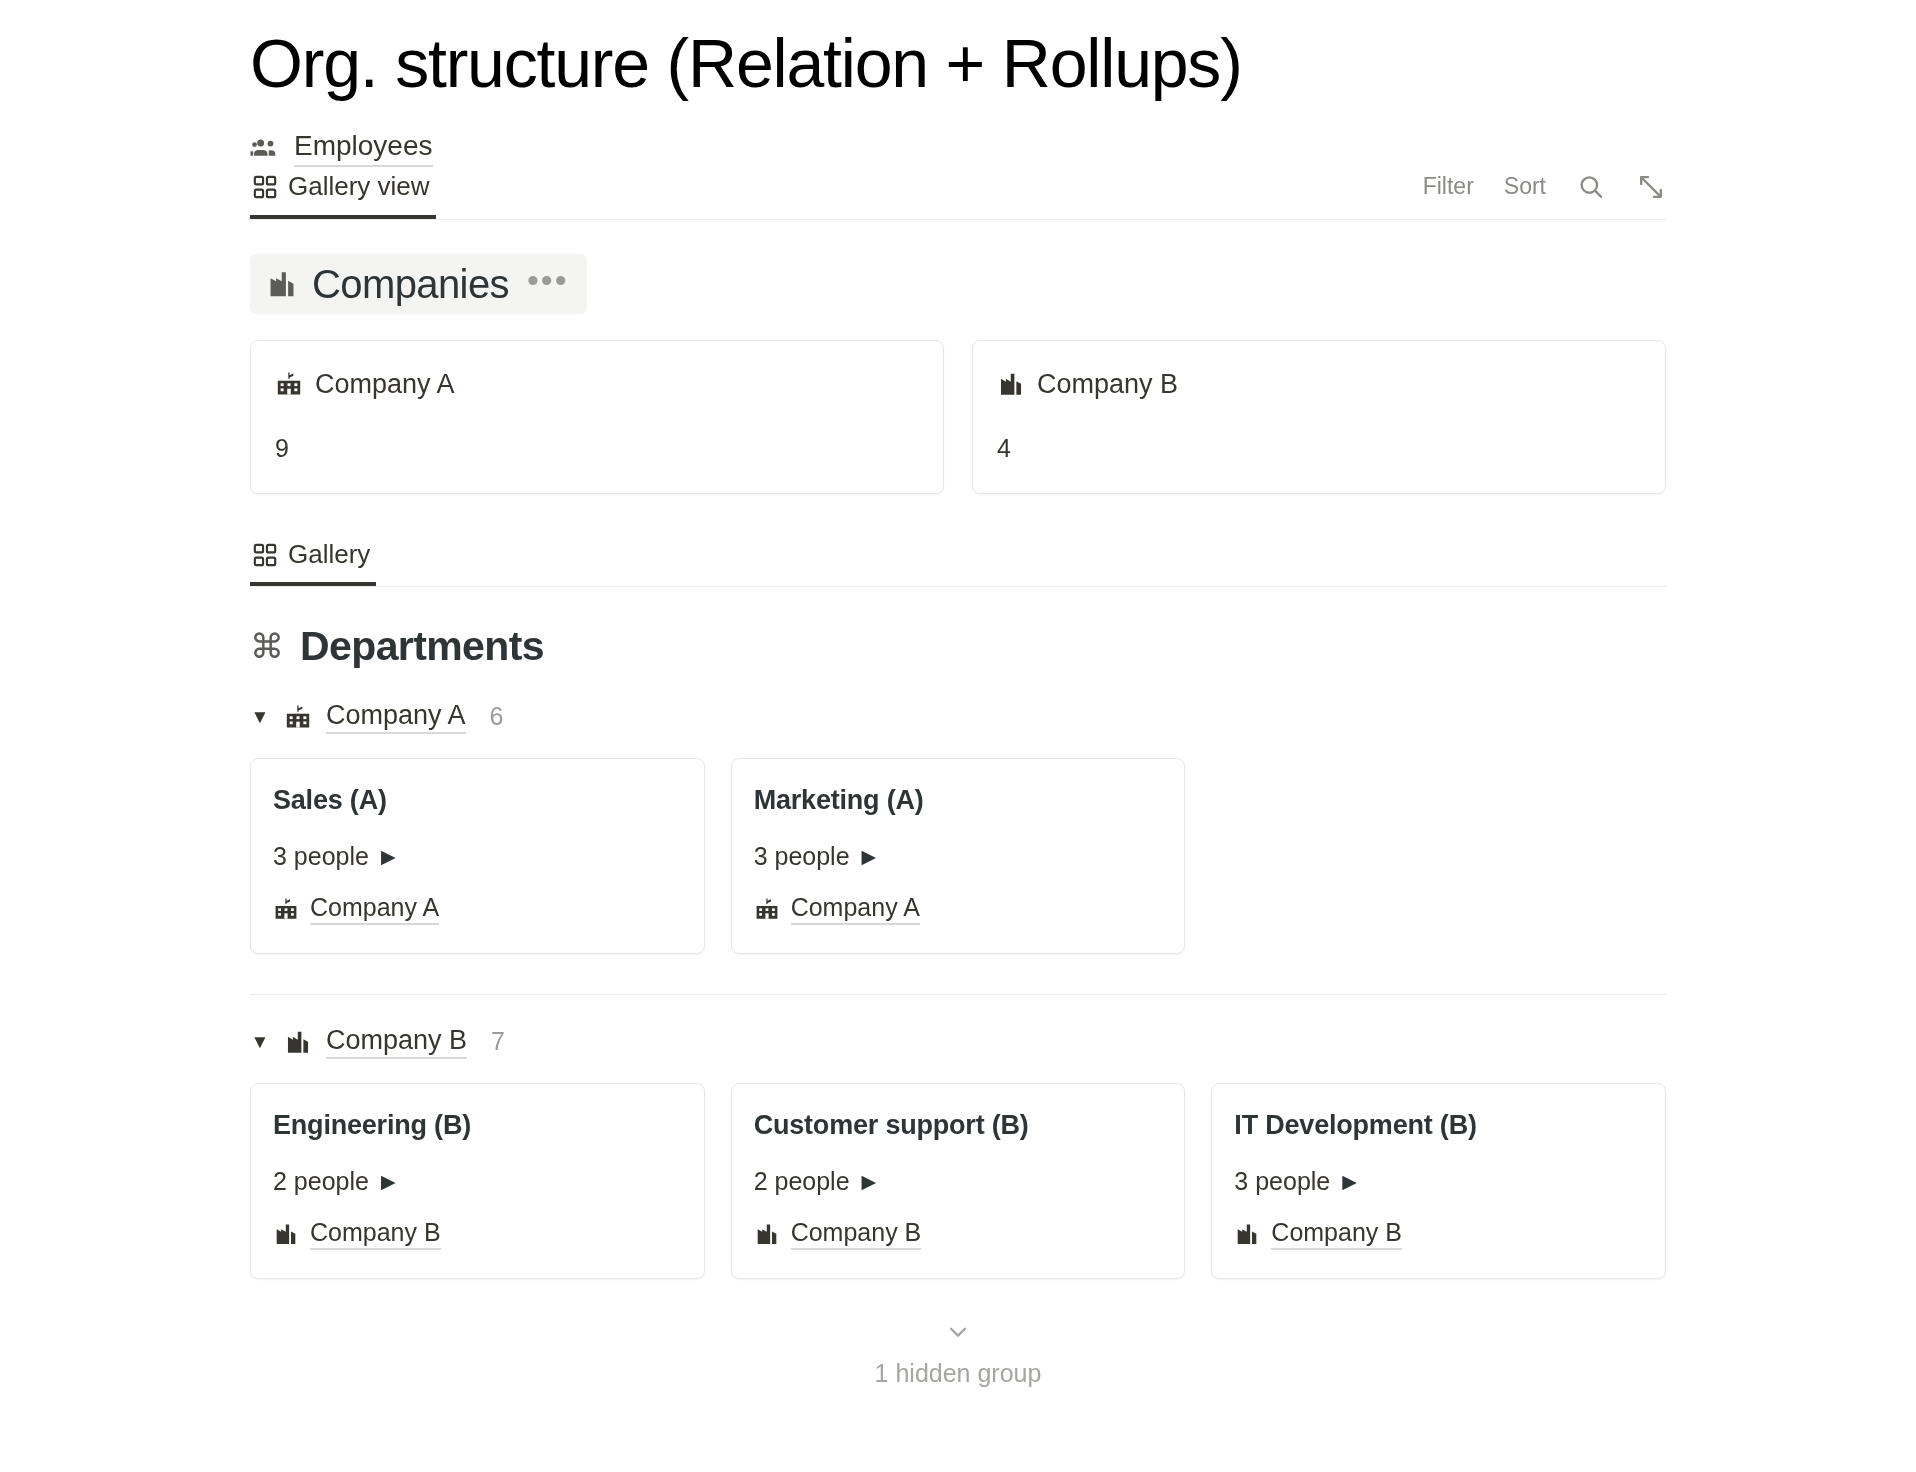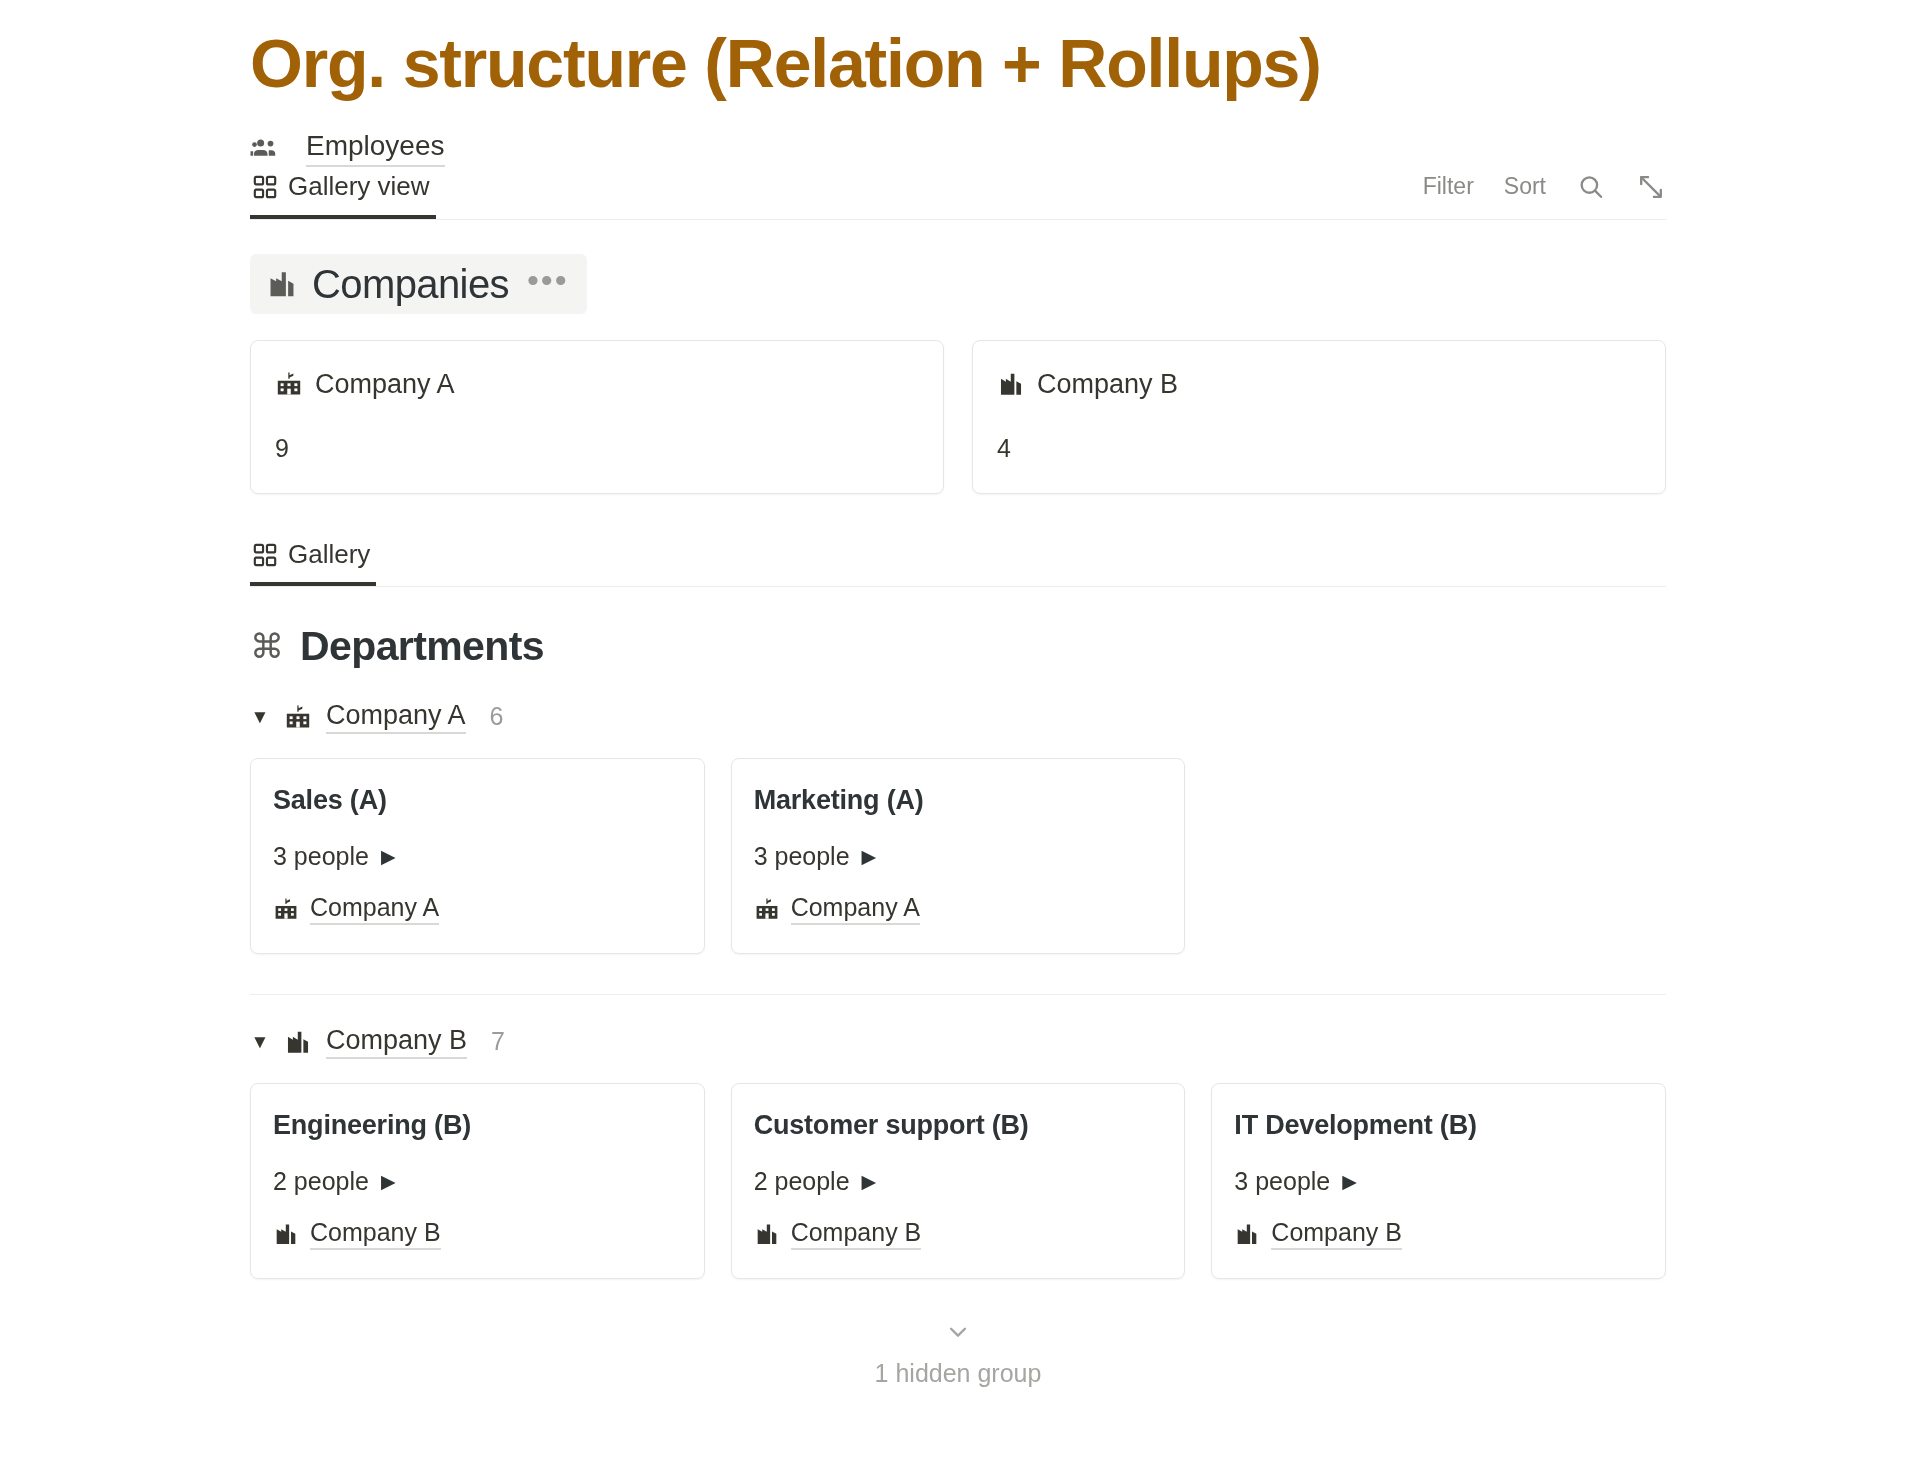--- a/index.html
+++ b/index.html
@@ -19,32 +19,32 @@
     width: 1916px;
     height: 1472px;
     box-sizing: border-box;
     padding: 0 250px;
   }
 
   
   .page-title {
     font-size: 68px;
     line-height: 1.05;
-    font-weight: 700;
+    font-weight: 400;
     letter-spacing: -1.2px;
-    color: #a16207;
+    color: #000000;
     margin: 0;
     padding-top: 28px;
   }
 
   
   .breadcrumb {
     display: flex;
     align-items: center;
-    gap: 26px;
+    gap: 14px;
     margin-top: 30px;
     width: fit-content;
   }
   .breadcrumb-label {
     font-size: 28px;
     color: #37352f;
     border-bottom: 2px solid #d8d8d6;
     padding-bottom: 2px;
     line-height: 1.2;
   }

